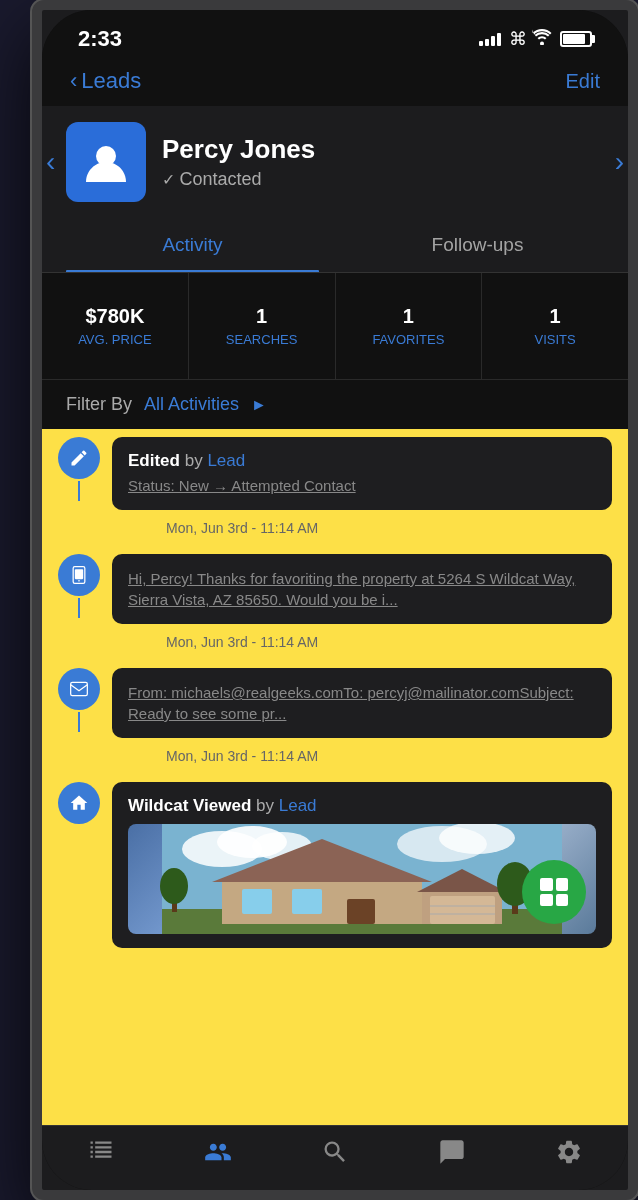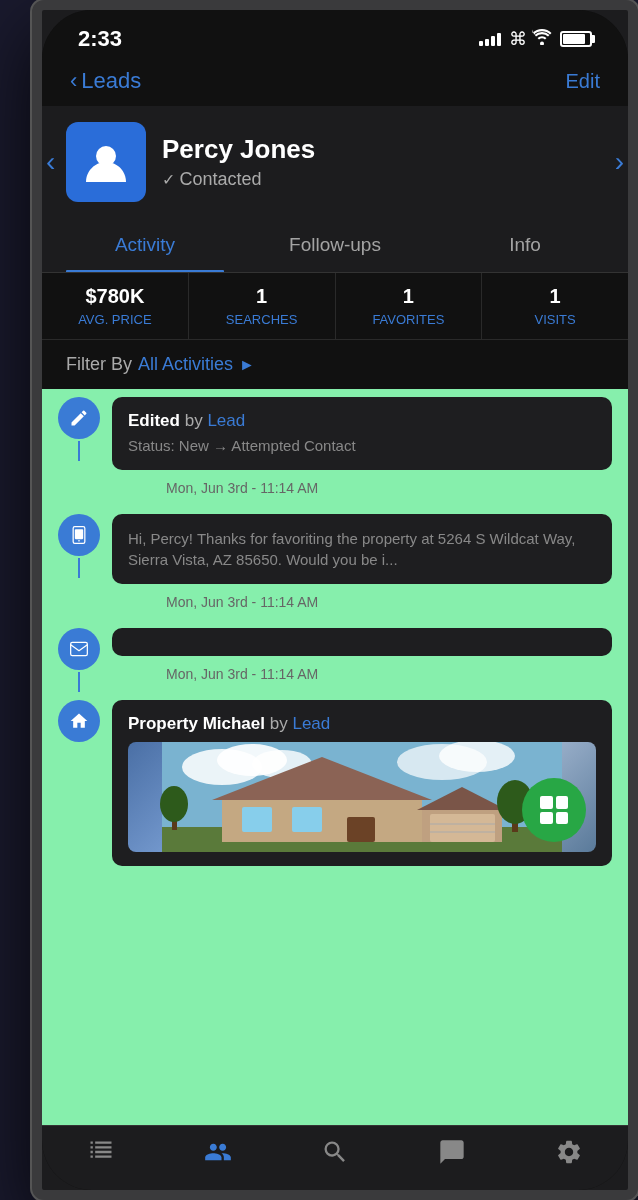--- a/index.html
+++ b/index.html
@@ -213,21 +213,21 @@
 
     
     .stats-row {
       display: flex;
       background: #111;
       border-bottom: 1px solid #2a2a2a;
     }
     .stat-item {
       flex: 1;
       text-align: center;
-      padding: 12px 8px;
+      padding: 32px 8px;
       border-right: 1px solid #2a2a2a;
     }
     .stat-item:last-child { border-right: none; }
     .stat-value {
       color: #fff;
       font-size: 20px;
       font-weight: 600;
     }
     .stat-label {
       color: #3a7bd5;
@@ -236,42 +236,42 @@
       text-transform: uppercase;
       font-weight: 500;
     }
 
     
     .filter-bar {
       padding: 14px 24px;
       background: #111;
       display: flex;
       align-items: center;
-      gap: 6px;
+      gap: 12px;
     }
     .filter-label {
       color: #aaa;
       font-size: 18px;
       font-weight: 500;
     }
     .filter-value {
       color: #3a7bd5;
       font-size: 18px;
       font-weight: 500;
     }
     .filter-arrow {
       color: #3a7bd5;
       font-size: 16px;
     }
 
     
     .activity-feed {
       flex: 1;
       overflow-y: auto;
-      background: #86efac;
+      background: #fde047;
       padding: 8px 16px;
     }
     .activity-feed::-webkit-scrollbar { display: none; }
 
     .activity-item {
       display: flex;
       gap: 12px;
       margin-bottom: 4px;
       align-items: flex-start;
     }
@@ -322,20 +322,21 @@
       color: #aaa;
     }
     .activity-title .actor {
       color: #3a7bd5;
       font-weight: 500;
     }
     .activity-desc {
       color: #888;
       font-size: 15px;
       line-height: 1.4;
+      text-decoration: underline;
     }
     .activity-time {
       color: #666;
       font-size: 14px;
       padding: 6px 0 14px 54px;
     }
 
     
     .property-image {
       width: 100%;
@@ -449,21 +450,20 @@
           <span class="checkmark">✓</span>
           <span>Contacted</span>
         </div>
       </div>
       <span class="nav-arrow nav-arrow-right">›</span>
     </div>
 
     <div class="tabs-container">
       <div class="tab active">Activity</div>
       <div class="tab">Follow-ups</div>
-      <div class="tab">Info</div>
     </div>
 
     <div class="stats-row">
       <div class="stat-item">
         <div class="stat-value">$780K</div>
         <div class="stat-label">AVG. PRICE</div>
       </div>
       <div class="stat-item">
         <div class="stat-value">1</div>
         <div class="stat-label">SEARCHES</div>
@@ -530,37 +530,38 @@
           <div class="timeline-icon">
             <svg width="20" height="20" viewBox="0 0 24 24" fill="none">
               <rect x="2" y="4" width="20" height="16" rx="2" stroke="white" stroke-width="1.5" fill="none"></rect>
               <path d="M2 7l10 7 10-7" stroke="white" stroke-width="1.5"></path>
             </svg>
           </div>
           <div class="timeline-line"></div>
         </div>
         <div style="flex:1">
           <div class="activity-content">
+            <div class="activity-desc">From: michaels@realgeeks.comTo: percyj@mailinator.comSubject: Ready to see some pr...</div>
           </div>
           <div class="activity-time">Mon, Jun 3rd - 11:14 AM</div>
         </div>
       </div>
 
       <div class="activity-item">
         <div class="activity-timeline">
           <div class="timeline-icon">
             <svg width="20" height="20" viewBox="0 0 24 24" fill="white">
               <path d="M10 20v-6h4v6h5v-8h3L12 3 2 12h3v8z"></path>
             </svg>
           </div>
         </div>
         <div style="flex:1">
           <div class="activity-content">
             <div class="activity-title">
-              <strong>Property Michael</strong> <span class="by-text">by </span><span class="actor">Lead</span>
+              <strong>Wildcat Viewed</strong> <span class="by-text">by </span><span class="actor">Lead</span>
             </div>
             <div class="property-image">
               <svg class="property-svg" viewBox="0 0 400 110" xmlns="http://www.w3.org/2000/svg">
 
                 <rect width="400" height="110" fill="#7ab3d0"></rect>
 
                 <ellipse cx="60" cy="25" rx="40" ry="18" fill="rgba(255,255,255,0.85)"></ellipse>
                 <ellipse cx="90" cy="18" rx="35" ry="16" fill="rgba(255,255,255,0.9)"></ellipse>
                 <ellipse cx="120" cy="22" rx="30" ry="14" fill="rgba(255,255,255,0.8)"></ellipse>
                 <ellipse cx="280" cy="20" rx="45" ry="18" fill="rgba(255,255,255,0.7)"></ellipse>

